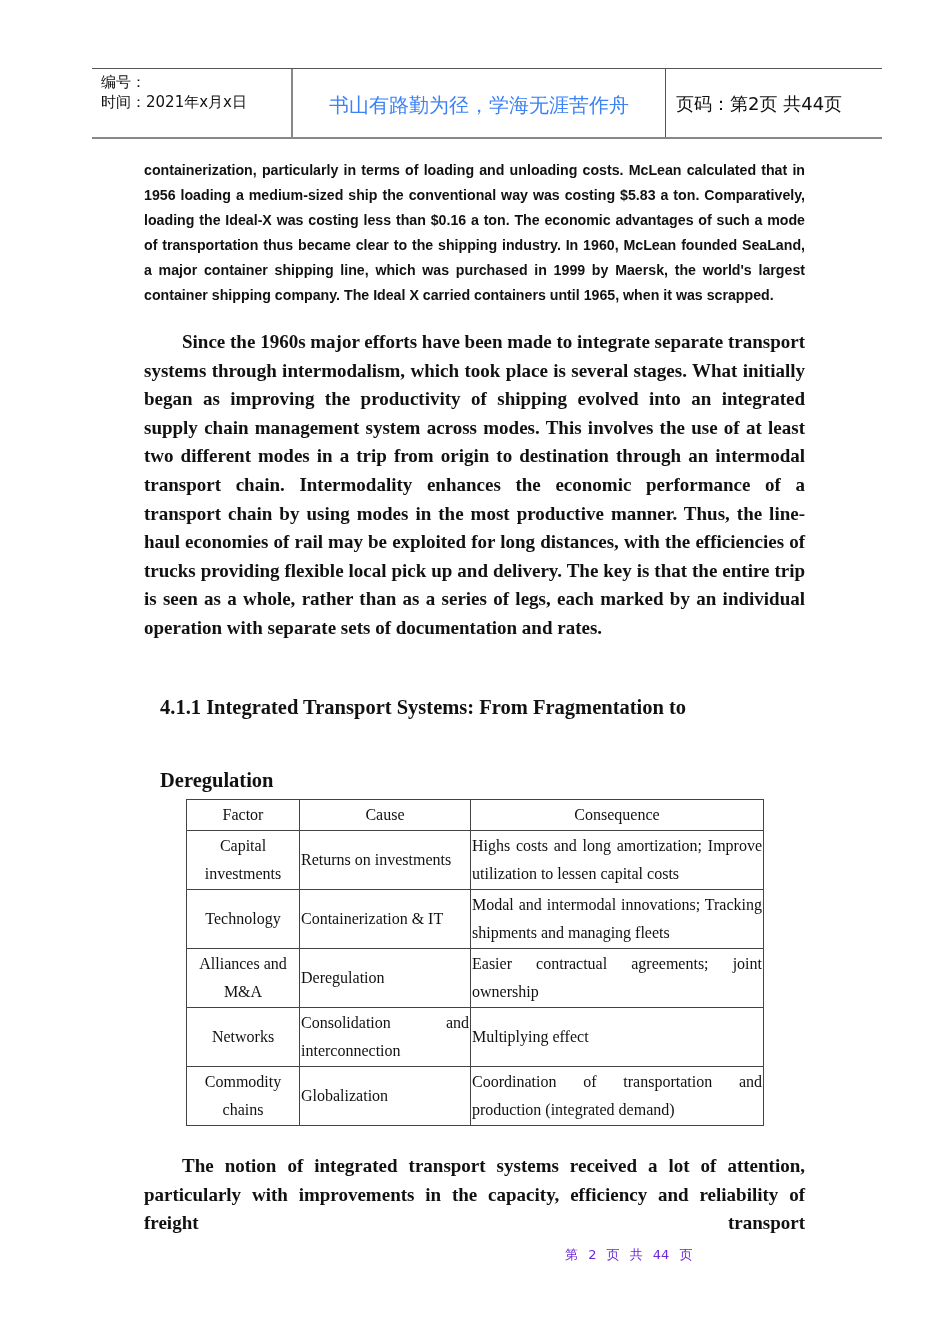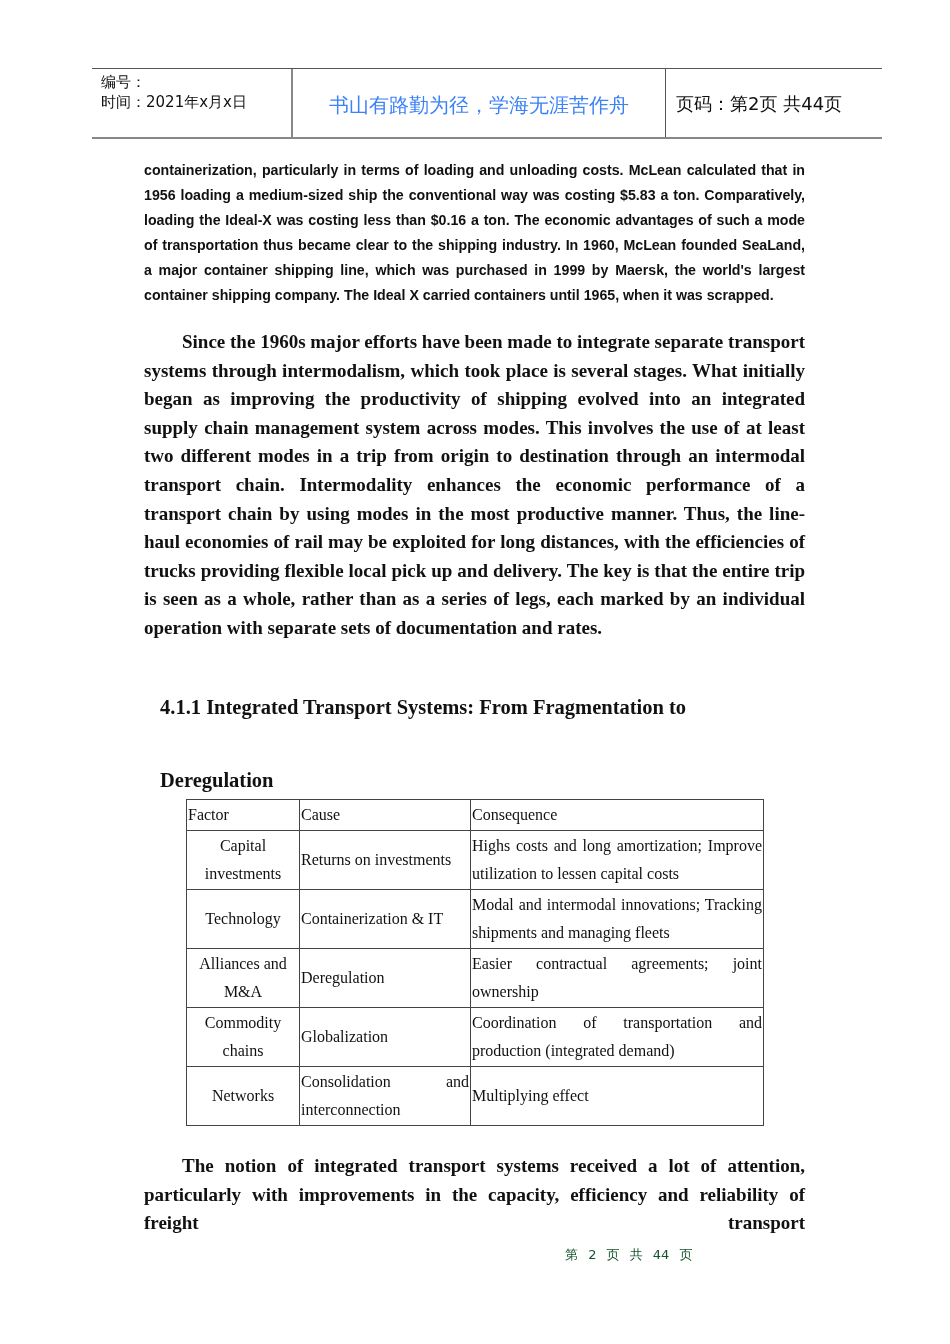--- a/index.html
+++ b/index.html
@@ -13,26 +13,26 @@
     color: #3b82f6; font-family: "DejaVu Sans", sans-serif; font-size: 20px; padding-top: 4px; }
   .h-right { flex: 1; display: flex; align-items: center; padding-left: 10px;
     font-family: "DejaVu Sans", sans-serif; font-size: 18px; padding-top: 2px; }
   .content { position: absolute; left: 144px; width: 661px; }
   .p-sans { font-family: "Liberation Sans", sans-serif; font-size: 14.2px; line-height: 25px; text-align: justify; margin: 0; font-weight: bold; }
   .p-serif { font-family: "Liberation Serif", serif; font-size: 19px; line-height: 28.6px; text-align: justify; margin: 0; text-indent: 38px; font-weight: bold; }
   .heading { font-family: "Liberation Serif", serif; font-weight: bold; font-size: 20.5px; line-height: 57px; margin: 16px; }
   table.factors { position: absolute; left: 186px; top: 799px; width: 578px; border-collapse: collapse;
     font-family: "Liberation Serif", serif; font-size: 16px; line-height: 28px; }
   table.factors td, table.factors th { border: 1px solid #444; padding: 0 1px; vertical-align: middle; font-weight: normal; }
-  table.factors th { height: 30px; text-align: left; }
+  table.factors th { height: 30px; text-align: center; }
   table.factors td { height: 58px; }
   .c-factor { width: 110px; text-align: center; }
   .c-cause { width: 168px; text-align: left; }
   .c-cons { text-align: justify; }
-  .footer-wrap { position: absolute; left: 565px; top: 1246px; font-family: "DejaVu Sans", sans-serif; font-size: 13px; color: #14532d; word-spacing: 6px; }
+  .footer-wrap { position: absolute; left: 565px; top: 1246px; font-family: "DejaVu Sans", sans-serif; font-size: 13px; color: #6d28d9; word-spacing: 6px; }
 </style>
 </head>
 <body>
 
 <div class="header">
   <div class="hcell h-left">
     <div>编号：</div>
     <div>时间：2021年x月x日</div>
   </div>
   <div class="hcell h-mid">书山有路勤为径，学海无涯苦作舟</div>
@@ -70,28 +70,28 @@
       <td class="c-factor">Technology</td>
       <td class="c-cause">Containerization &amp; IT</td>
       <td class="c-cons">Modal and intermodal innovations; Tracking shipments and managing fleets</td>
     </tr>
     <tr>
       <td class="c-factor">Alliances and M&amp;A</td>
       <td class="c-cause">Deregulation</td>
       <td class="c-cons">Easier contractual agreements; joint ownership</td>
     </tr>
     <tr>
+      <td class="c-factor">Networks</td>
+      <td class="c-cause" style="text-align:justify">Consolidation and interconnection</td>
+      <td class="c-cons">Multiplying effect</td>
+    </tr>
+    <tr>
       <td class="c-factor">Commodity chains</td>
       <td class="c-cause">Globalization</td>
       <td class="c-cons">Coordination of transportation and production (integrated demand)</td>
-    </tr>
-    <tr>
-      <td class="c-factor">Networks</td>
-      <td class="c-cause" style="text-align:justify">Consolidation and interconnection</td>
-      <td class="c-cons">Multiplying effect</td>
     </tr>
   </tbody>
 </table>
 
 <div class="content" style="top:1152px;">
   <p class="p-serif" style="text-align-last: justify;">The notion of integrated transport systems received a lot of attention, particularly with improvements in the capacity, efficiency and reliability of freight transport</p>
 </div>
 
 <div class="footer-wrap">第 2 页 共 44 页</div>
 

